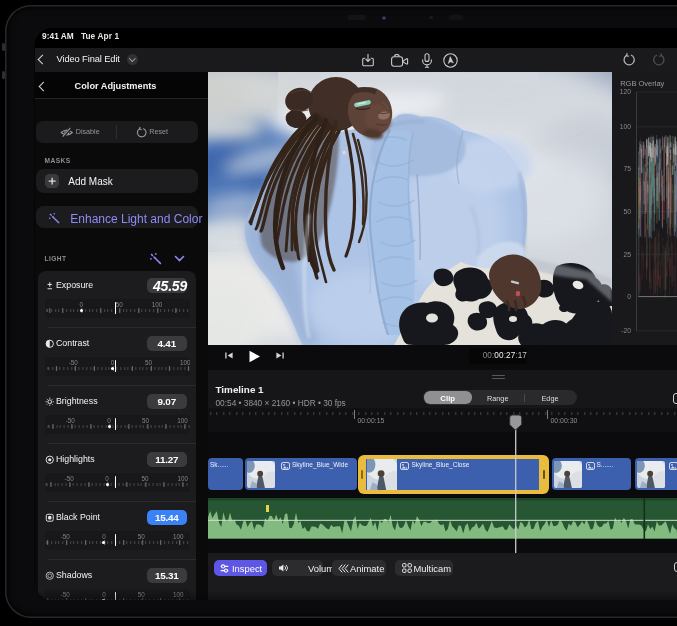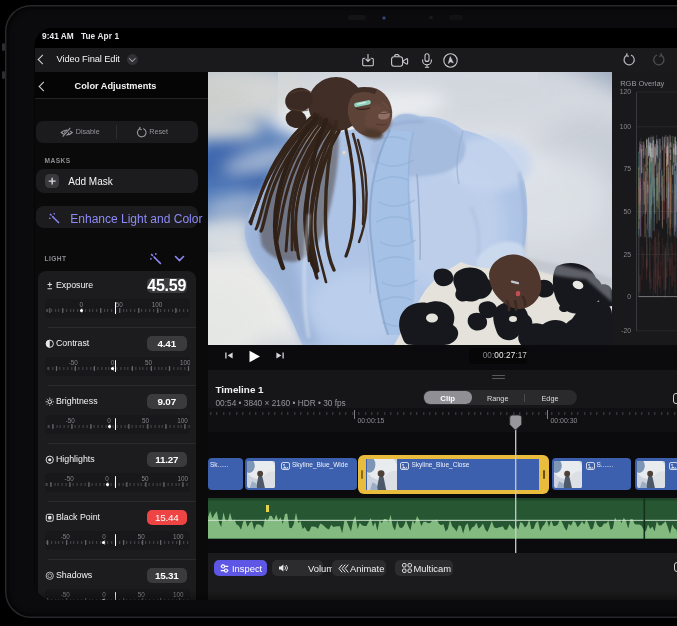--- a/index.html
+++ b/index.html
@@ -119,21 +119,21 @@
       </svg>
 <svg class="abs" style="left:174px;top:255px" width="11" height="8" viewBox="0 0 11 8">
         <path d="M1.5 1.5l4 4 4-4" fill="none" stroke="#8d8af8" stroke-width="1.6" stroke-linecap="round"></path>
       </svg>
 
 <div class="card" style="left:38px;top:270.5px;width:158px;height:329.5px;border-radius:8px 8px 0 0;"></div>
 <svg class="abs" style="left:44.5px;top:280.7px" width="9.5" height="9.5" viewBox="0 0 12 12">
         <path d="M3.2 4.4h5.6M6 1.5v5.8M3.2 9.8h5.6" stroke="#e8e8ec" stroke-width="1.2" fill="none"></path>
       </svg>
 <div class="abs" style="left:56px;top:280.1px;color:#f4f4f6;font-size:8.8px;">Exposure</div>
-<div class="abs" style="left:146.5px;top:277.5px;width:40.5px;height:15.5px;background:#3b3b3d;border-radius:5px;color:#fff;font-size:16px;font-weight:700;text-align:center;line-height:16px;letter-spacing:-.2px;">45.59</div>
+<div class="abs" style="left:146.5px;top:277.5px;width:40.5px;height:15.5px;background:#3b3b3d;border-radius:5px;color:#fff;font-size:14px;font-weight:700;text-align:right;line-height:16px;letter-spacing:-.2px;font-style:italic;">45.59</div>
 <div class="abs" style="left:45px;top:298.5px;width:145px;height:19px;border-radius:3.5px;background:#18181a;overflow:hidden;">
         <span class="abs" style="left:27.2px;top:2.6px;width:18px;text-align:center;color:#85858a;font-size:6.3px;">0</span>
         <span class="abs" style="left:65.2px;top:2.6px;width:18px;text-align:center;color:#85858a;font-size:6.3px;">50</span>
         <span class="abs" style="left:103.0px;top:2.6px;width:18px;text-align:center;color:#85858a;font-size:6.3px;">100</span>
         <i class="abs" style="left:0;top:10.1px;width:145px;height:3.4px;background:repeating-linear-gradient(90deg,#48484c 0 1px,transparent 1px 3.78px);background-position-x:2.18px;"></i>
         <i class="abs" style="left:0;top:9.2px;width:145px;height:5.2px;background:repeating-linear-gradient(90deg,#6e6e73 0 1px,transparent 1px 18.9px);background-position-x:17.30px;"></i>
         <i class="abs" style="left:34.6px;top:10.2px;width:3.2px;height:3.2px;border-radius:2px;background:#fff;"></i>
         <i class="abs" style="left:69.95px;top:3.4px;width:1.5px;height:12.4px;border-radius:1px;background:#fdfdfd;"></i>
       </div>
 <div class="abs" style="left:48px;top:327.3px;width:148px;height:1px;background:#2b2b2d;"></div>
@@ -188,21 +188,21 @@
         <i class="abs" style="left:0;top:9.2px;width:145px;height:5.2px;background:repeating-linear-gradient(90deg,#6e6e73 0 1px,transparent 1px 18.9px);background-position-x:5.40px;"></i>
         <i class="abs" style="left:60.5px;top:10.2px;width:3.2px;height:3.2px;border-radius:2px;background:#fff;"></i>
         <i class="abs" style="left:69.95px;top:3.4px;width:1.5px;height:12.4px;border-radius:1px;background:#fdfdfd;"></i>
       </div>
 <div class="abs" style="left:48px;top:501.3px;width:148px;height:1px;background:#2b2b2d;"></div>
 <svg class="abs" style="left:44.5px;top:512.7px" width="9.5" height="9.5" viewBox="0 0 12 12">
         <rect x="1.6" y="1.6" width="8.8" height="8.8" rx="2" fill="none" stroke="#e8e8ec" stroke-width="1.2"></rect>
         <rect x="3.9" y="3.9" width="4.2" height="4.2" rx="1" fill="#e8e8ec"></rect>
       </svg>
 <div class="abs" style="left:56px;top:512.1px;color:#f4f4f6;font-size:8.8px;">Black Point</div>
-<div class="abs" style="left:146.5px;top:509.5px;width:40.5px;height:15.5px;background:#ef4444;border-radius:5px;color:#fff;font-size:9.9px;font-weight:400;text-align:center;line-height:16px;letter-spacing:-.2px;">15.44</div>
+<div class="abs" style="left:146.5px;top:509.5px;width:40.5px;height:15.5px;background:#3b82f6;border-radius:5px;color:#fff;font-size:9.9px;font-weight:700;text-align:center;line-height:16px;letter-spacing:-.2px;">15.44</div>
 <div class="abs" style="left:45px;top:530.5px;width:145px;height:19px;border-radius:3.5px;background:#18181a;overflow:hidden;">
         <span class="abs" style="left:11.2px;top:2.6px;width:18px;text-align:center;color:#85858a;font-size:6.3px;">-50</span>
         <span class="abs" style="left:49.9px;top:2.6px;width:18px;text-align:center;color:#85858a;font-size:6.3px;">0</span>
         <span class="abs" style="left:87.3px;top:2.6px;width:18px;text-align:center;color:#85858a;font-size:6.3px;">50</span>
         <span class="abs" style="left:124.2px;top:2.6px;width:18px;text-align:center;color:#85858a;font-size:6.3px;">100</span>
         <i class="abs" style="left:0;top:10.1px;width:145px;height:3.4px;background:repeating-linear-gradient(90deg,#48484c 0 1px,transparent 1px 3.78px);background-position-x:2.20px;"></i>
         <i class="abs" style="left:0;top:9.2px;width:145px;height:5.2px;background:repeating-linear-gradient(90deg,#6e6e73 0 1px,transparent 1px 18.9px);background-position-x:2.20px;"></i>
         <i class="abs" style="left:57.3px;top:10.2px;width:3.2px;height:3.2px;border-radius:2px;background:#fff;"></i>
         <i class="abs" style="left:69.95px;top:3.4px;width:1.5px;height:12.4px;border-radius:1px;background:#fdfdfd;"></i>
       </div>

